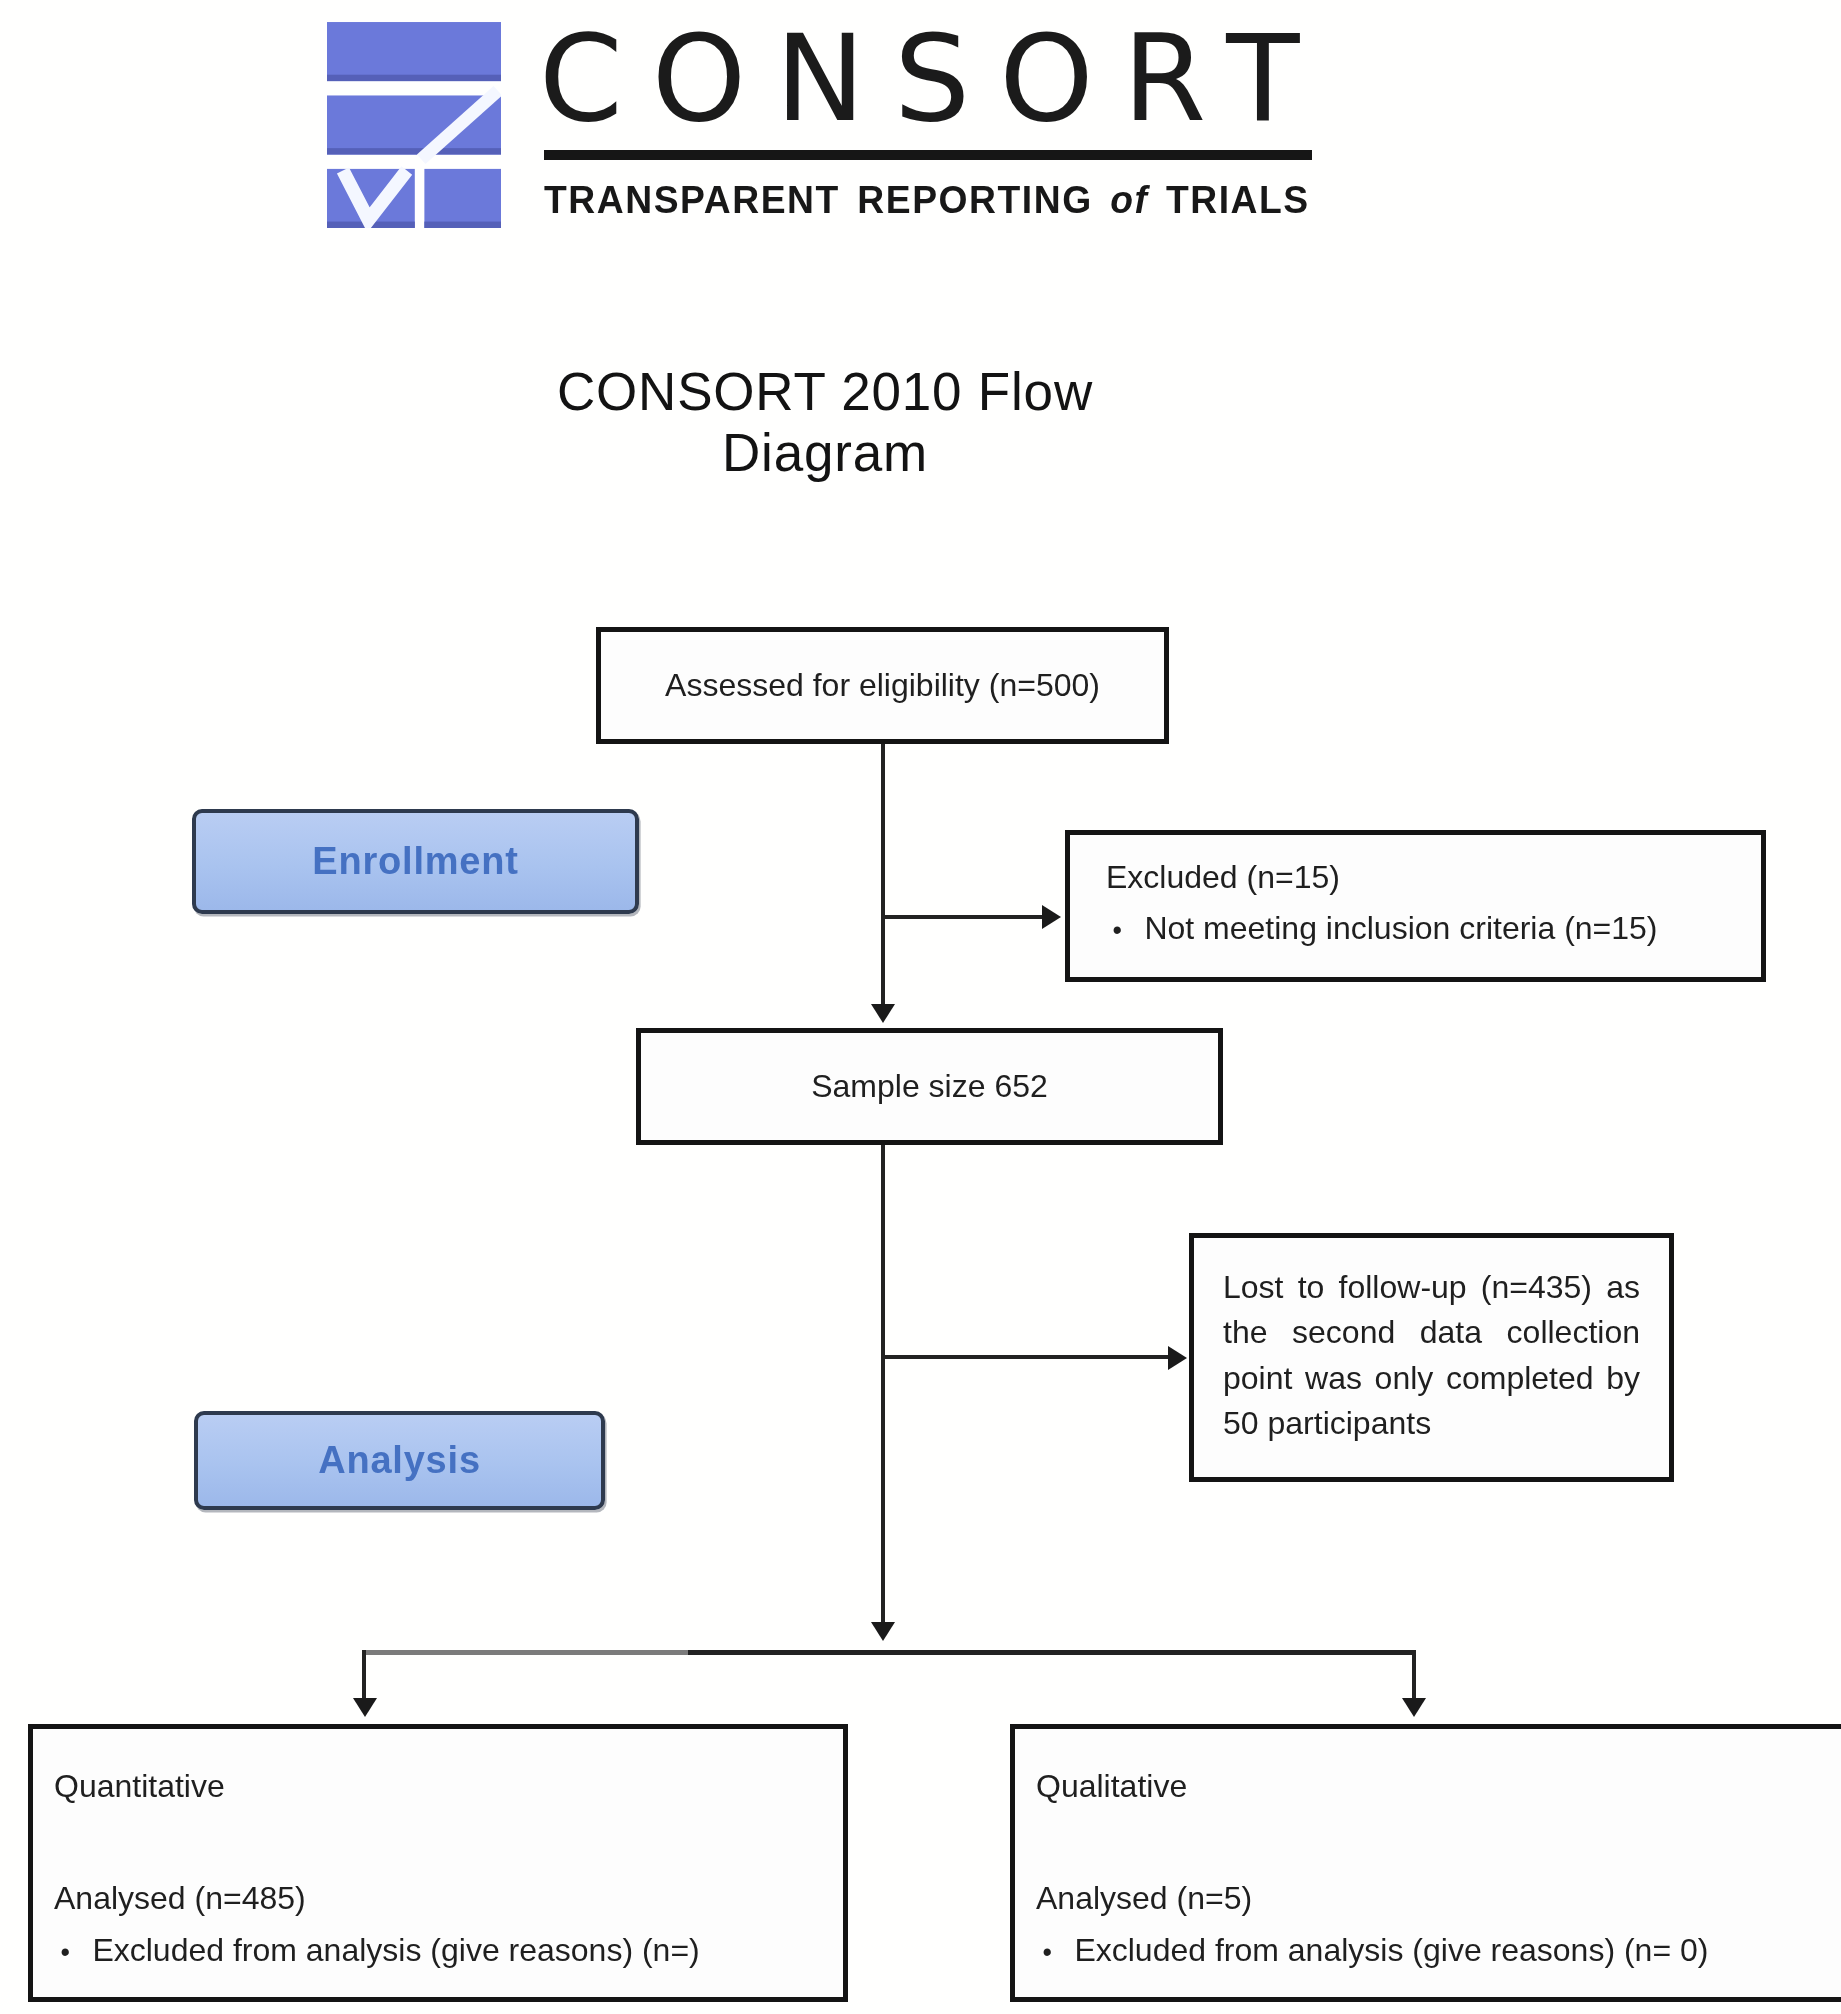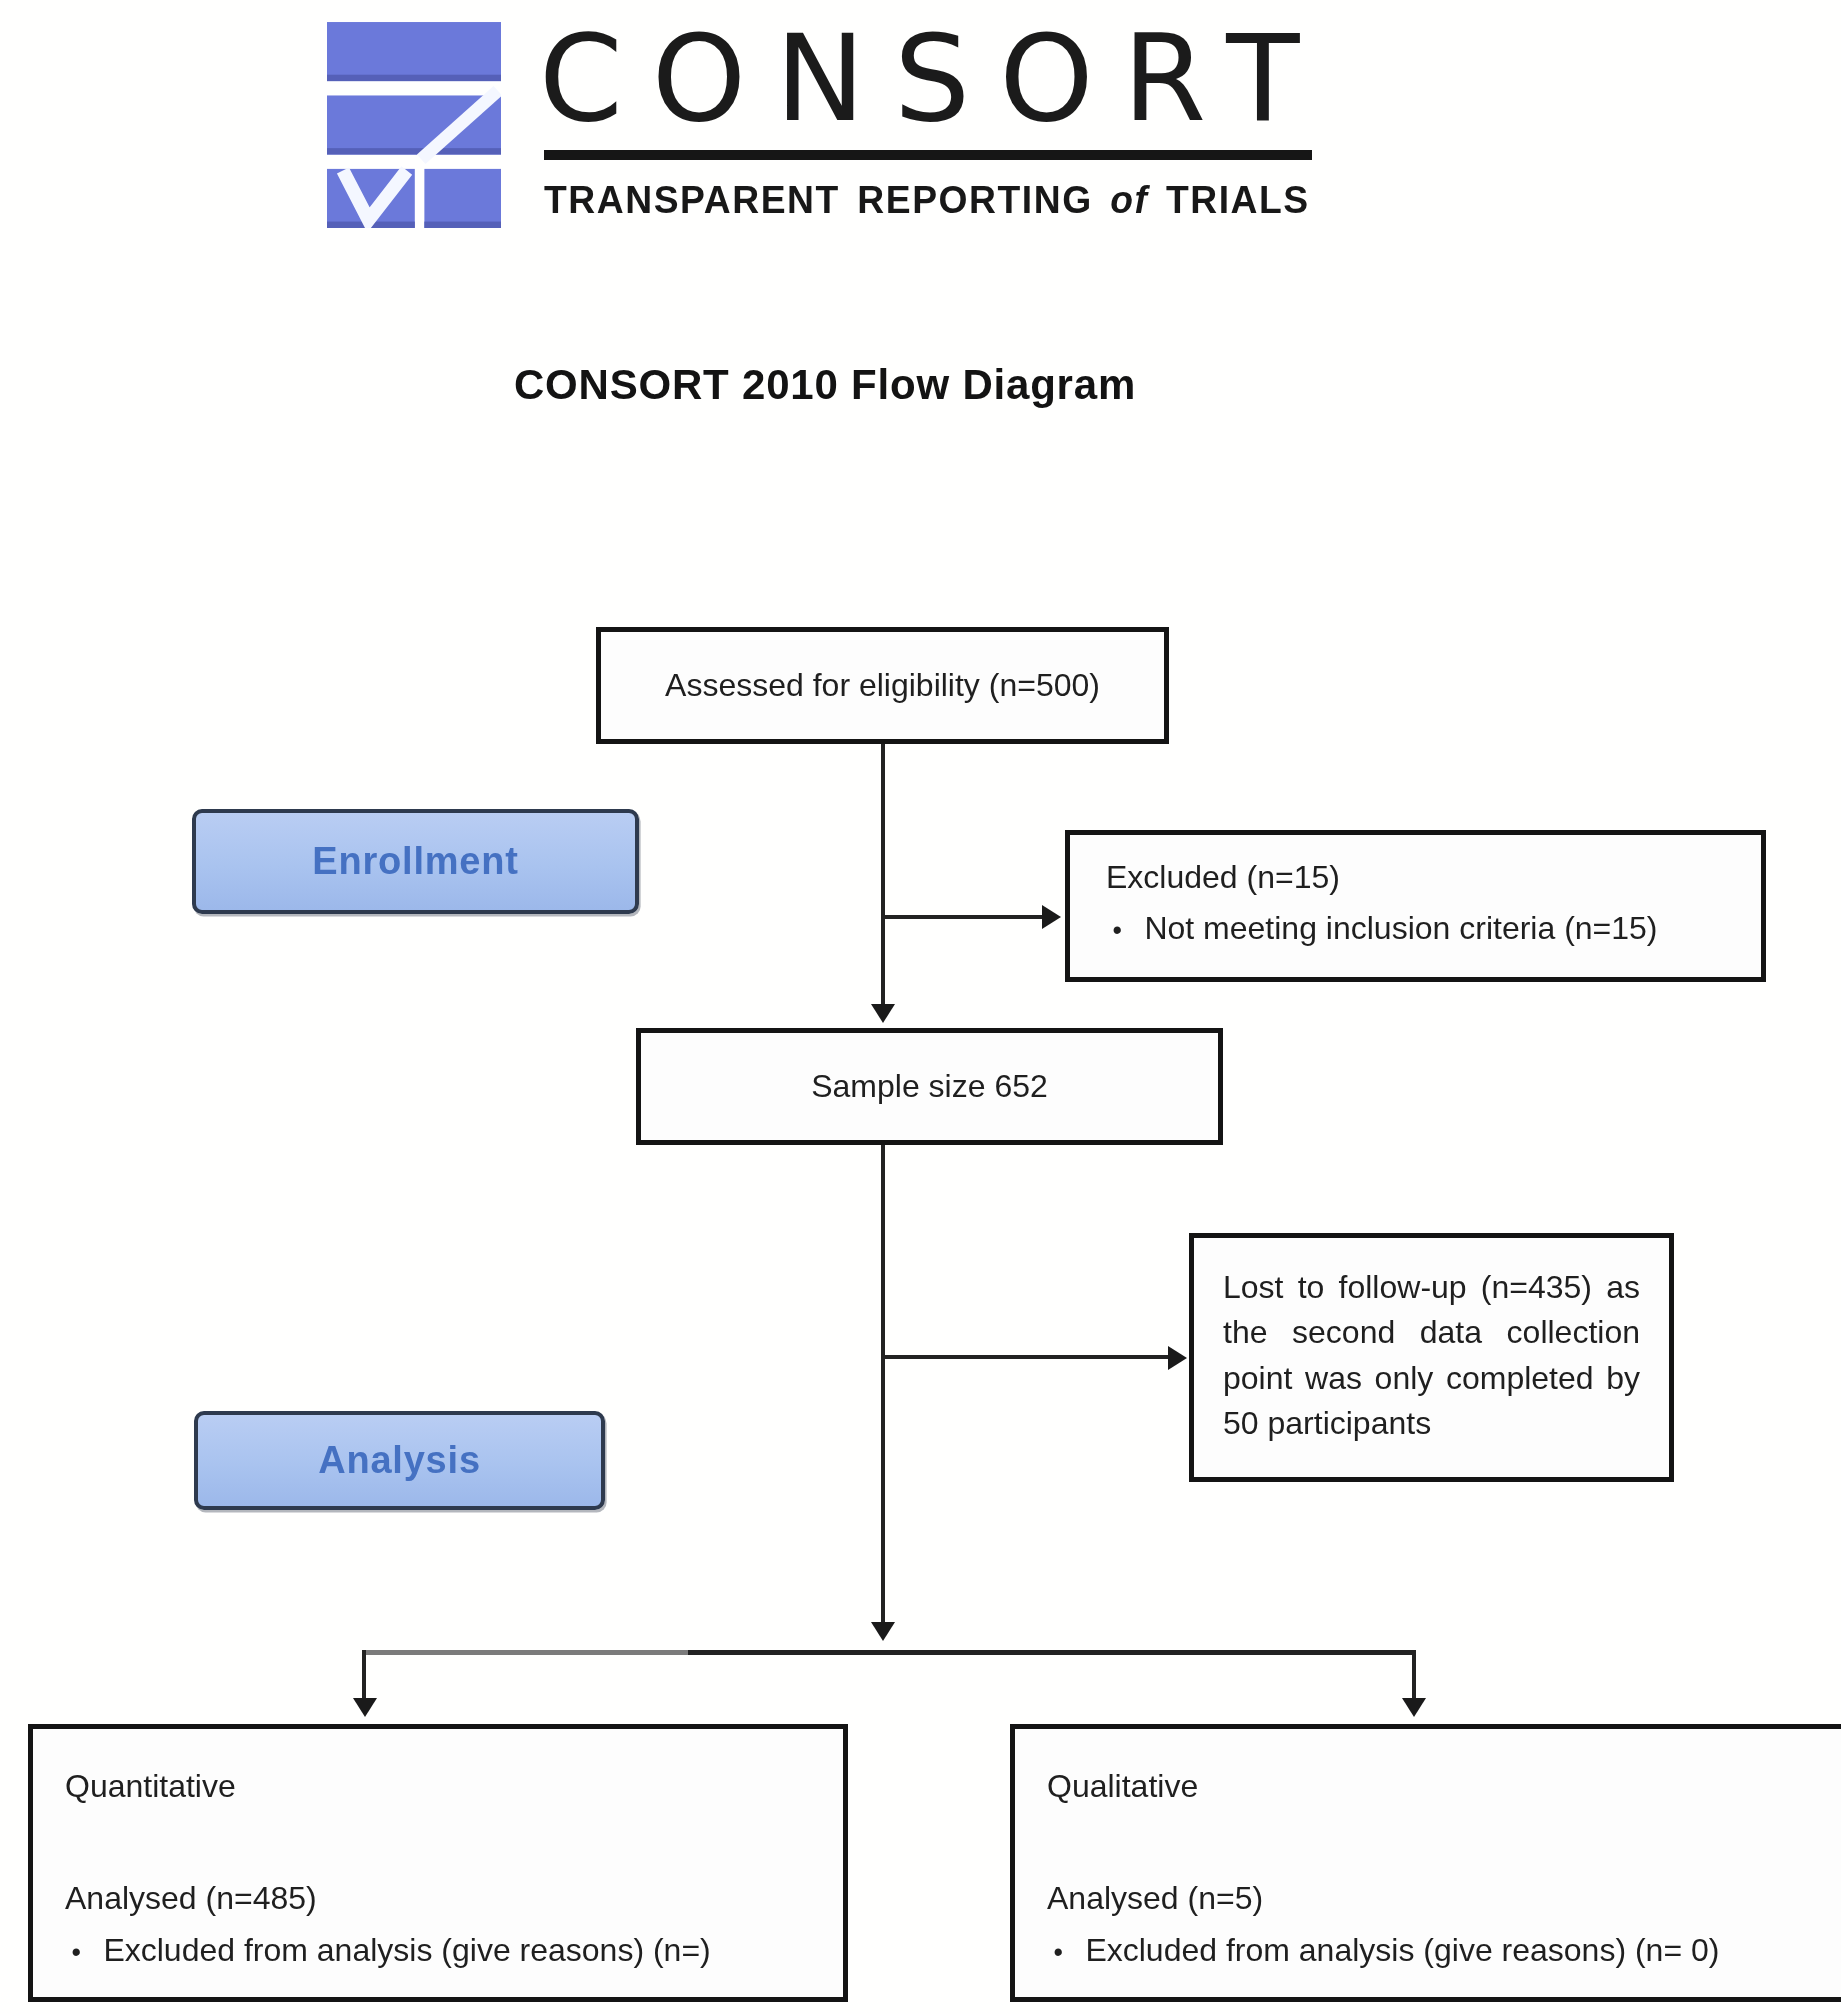--- a/index.html
+++ b/index.html
@@ -19,34 +19,34 @@
   .logo-rule{position:absolute;left:544px;top:150px;width:768px;height:10.4px;background:#161616;}
   .tagline{
     position:absolute;left:544px;top:179px;width:806px;
     font-weight:bold;font-size:38px;letter-spacing:1.6px;word-spacing:5.6px;color:#181818;
     white-space:nowrap;transform:scaleX(0.98);transform-origin:left center;
   }
   .tagline .of{font-style:italic;text-transform:none;}
   
   .diagram-title{
     position:absolute;left:458px;top:361px;width:734px;text-align:center;
-    font-weight:bold;font-size:42px;color:#131313;letter-spacing:0.8px;
+    font-weight:normal;font-size:53px;color:#131313;letter-spacing:0.8px;
   }
   
   .fbox{
     position:absolute;background:#fdfdfd;border:5.6px solid #141414;
     box-sizing:border-box;font-size:32px;color:#1f1f1f;
   }
   .fbox.center{display:flex;align-items:center;justify-content:center;text-align:center;}
   .box-assessed{left:596px;top:627px;width:573px;height:117px;}
   .box-excluded{left:1065px;top:830px;width:701px;height:152px;padding:24px 36px;}
   .box-sample{left:636px;top:1028px;width:587px;height:117px;}
   .box-lost{left:1189px;top:1233px;width:485px;height:249px;padding:27px 29px;
             text-align:justify;line-height:1.42;}
-  .box-outcome{padding:37px 32px;line-height:1.3;}
+  .box-outcome{padding:37px 21px;line-height:1.3;}
   .box-quant{left:28px;top:1724px;width:820px;height:278px;}
   .box-qual{left:1010px;top:1724px;width:992px;height:278px;}
   .outcome-heading{margin-bottom:70px;}
   .outcome-line{margin-bottom:11.2px;}
   .bullet-line{display:flex;align-items:baseline;}
   .bullet-dot{width:32px;flex:0 0 32px;text-align:left;padding-left:6.4px;font-size:27px;}
   
   .stage{
     position:absolute;box-sizing:border-box;
     background:linear-gradient(180deg,#b9cdf3 0%,#a9c3ef 55%,#9cb8ea 100%);

